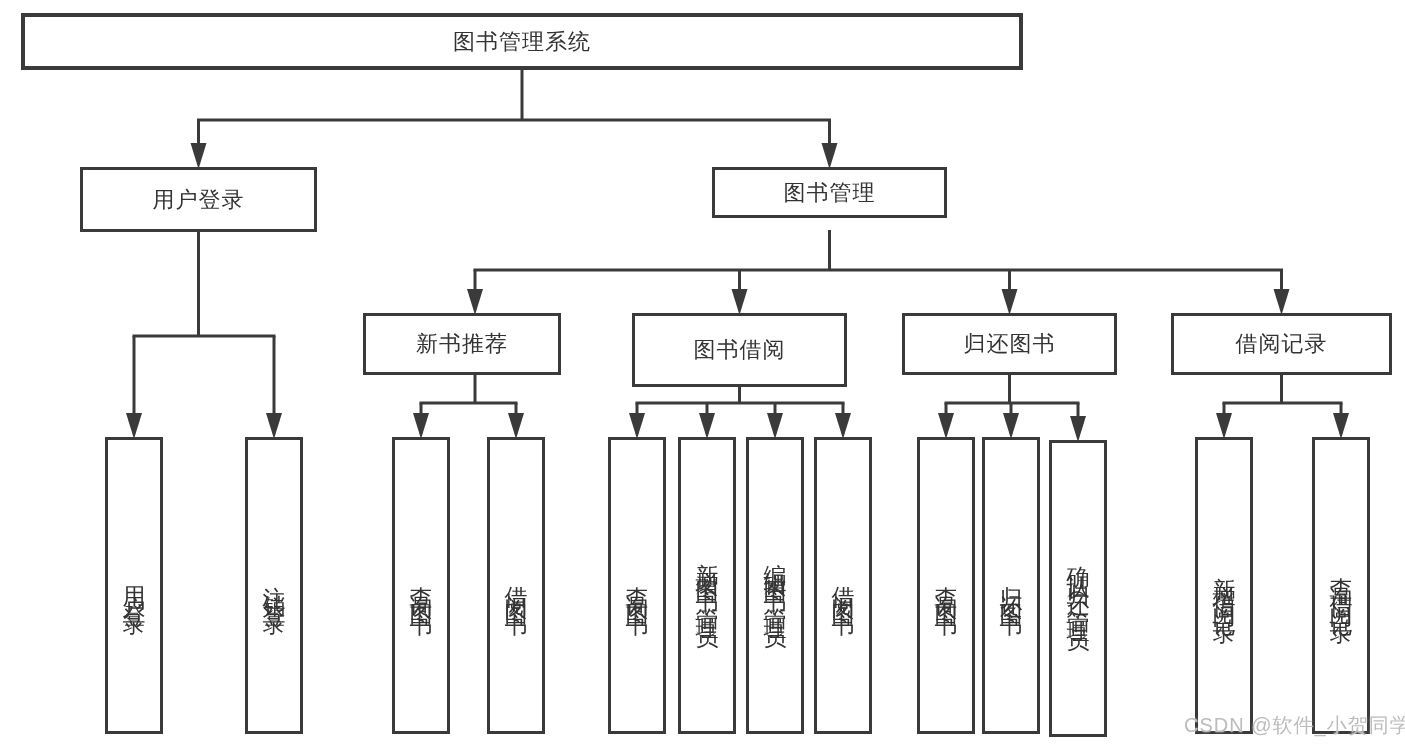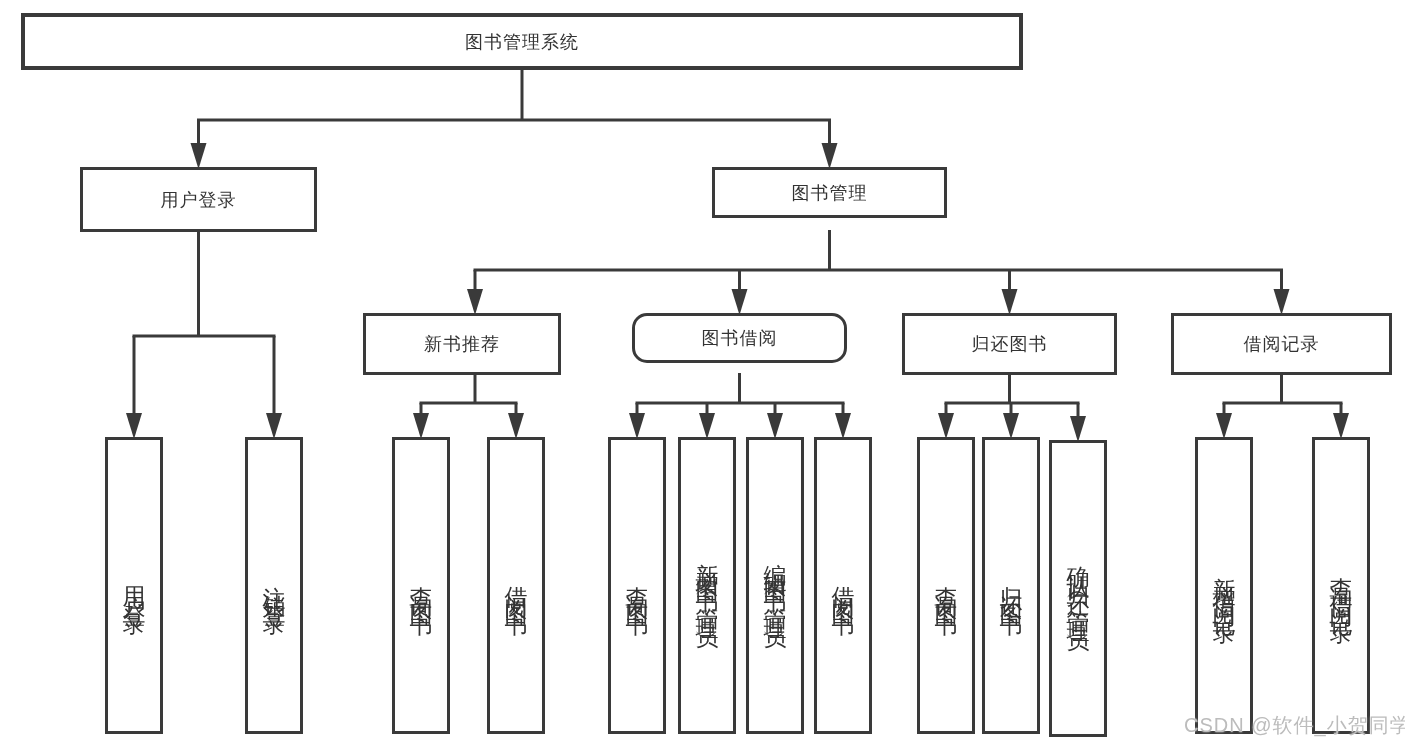--- a/index.html
+++ b/index.html
@@ -26,21 +26,21 @@
     box-sizing:border-box;
     background:#ffffff;
     border:3px solid var(--border);
     display:flex;
     align-items:center;
     justify-content:center;
     color:var(--text);
   }
   .node.root{border-width:4px;}
   .node.h .lbl{
-    font-size:18px;
+    font-size:22px;
     letter-spacing:1px;
     white-space:nowrap;
   }
   .node.v .lbl{
     writing-mode:vertical-rl;
     text-orientation:mixed;
     font-size:23px;
     letter-spacing:9px;
     line-height:1;
   }
@@ -125,21 +125,21 @@
       </div>
       <div class="node v" style="left: 105px; top: 437px; width: 58px; height: 297px;">
         <span class="lbl">用户登录</span>
       </div>
       <div class="node v" style="left: 245px; top: 437px; width: 58px; height: 297px;">
         <span class="lbl">注销登录</span>
       </div>
       <div class="node h" style="left: 363px; top: 313px; width: 198px; height: 62px;">
         <span class="lbl">新书推荐</span>
       </div>
-      <div class="node h" style="left: 632px; top: 313px; width: 215px; height: 50px; border-radius: 15px;">
+      <div class="node h" style="left: 632px; top: 313px; width: 215px; height: 74px;">
         <span class="lbl">图书借阅</span>
       </div>
       <div class="node h" style="left: 902px; top: 313px; width: 215px; height: 62px;">
         <span class="lbl">归还图书</span>
       </div>
       <div class="node h" style="left: 1171px; top: 313px; width: 221px; height: 62px;">
         <span class="lbl">借阅记录</span>
       </div>
       <div class="node v" style="left: 392px; top: 437px; width: 58px; height: 297px;">
         <span class="lbl">查询图书</span>

